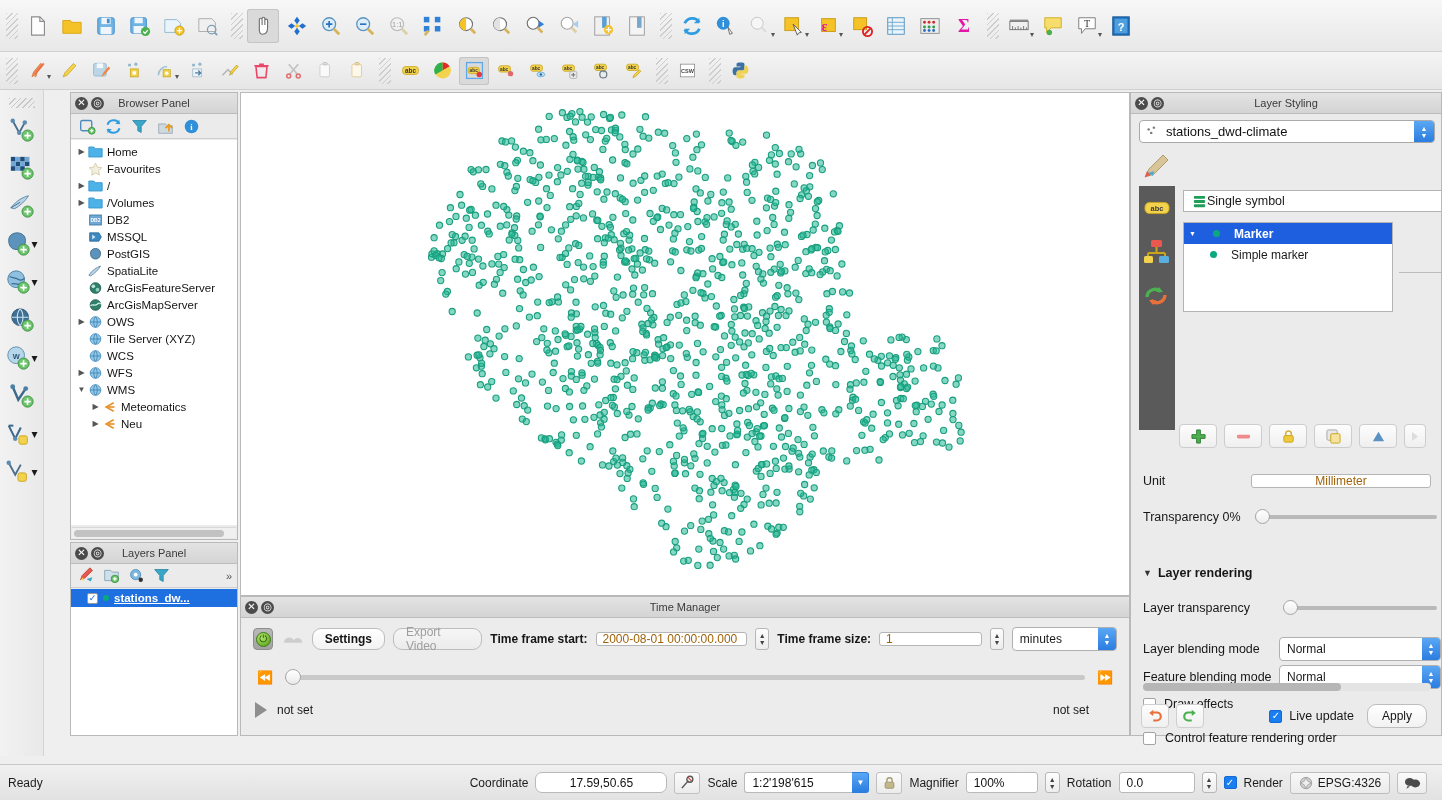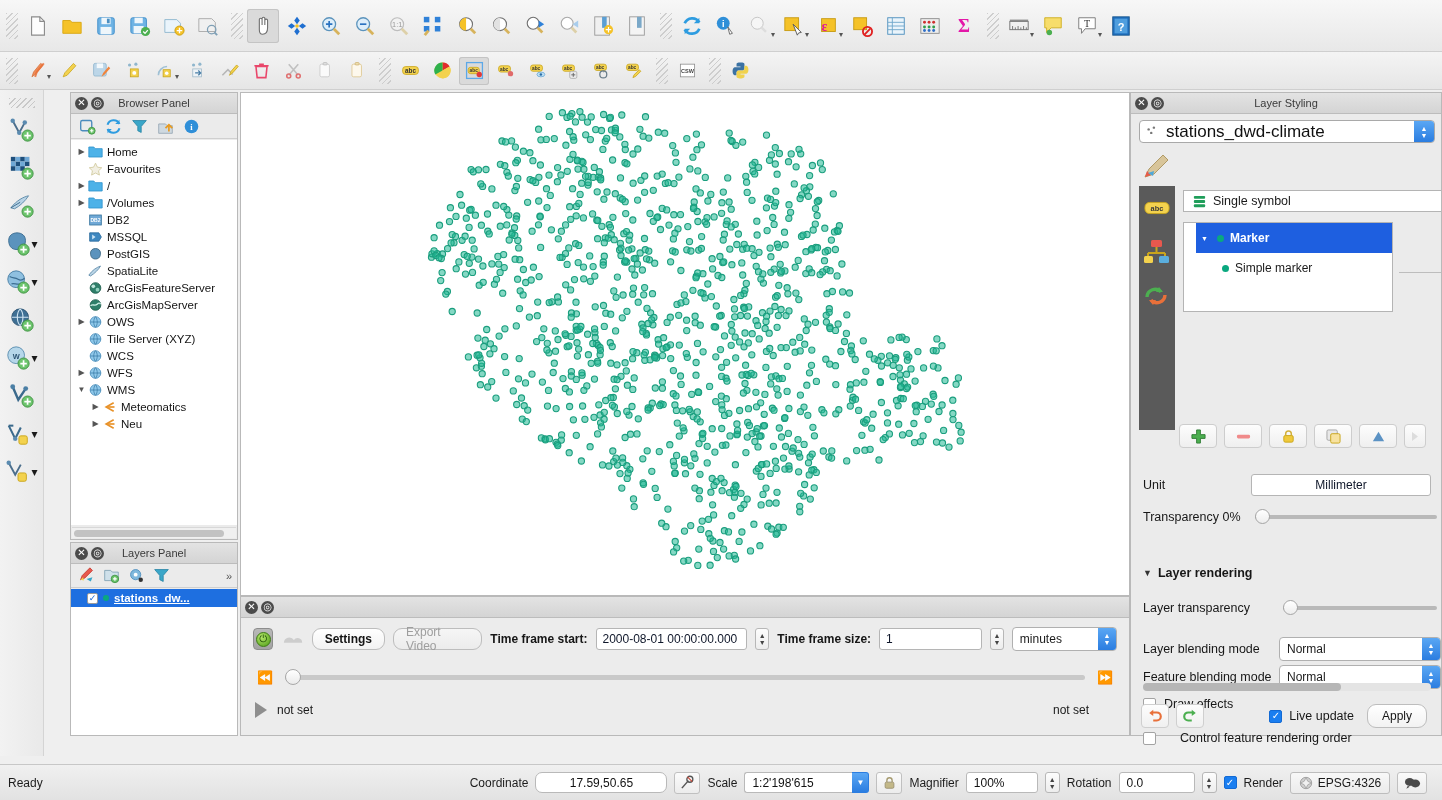--- a/index.html
+++ b/index.html
@@ -154,23 +154,23 @@
   }
   .btn {
     height: 22px; padding: 0 12px; border-radius: 9px;
     background: linear-gradient(#ffffff,#f2f2f2);
     border: 1px solid #bdbdbd; font-size: 12px; color: #151515;
     display: inline-flex; align-items: center; justify-content: center;
   }
   .btn.disabled { color: #9e9e9e; background: linear-gradient(#f6f6f6,#ececec); }
   .tm-label { font-size: 12px; font-weight: bold; color: #161616; white-space: nowrap; }
   .field {
-    height: 22px; border: 1px solid #b5b5b5; border-radius: 3px;
+    height: 14px; border: 1px solid #b5b5b5; border-radius: 3px;
     background: #fff; font-size: 12px; display: flex; align-items: center;
-    padding: 0 6px; color: #0f172a;
+    padding: 0 6px; color: #a16207;
   }
   .spinner {
     width: 15px; height: 22px; border: 1px solid #b7b7b7; border-radius: 3px;
     background: linear-gradient(#fdfdfd,#ededed);
     display: flex; flex-direction: column; align-items: center; justify-content: center;
     font-size: 7px; color: #444; line-height: 7px;
   }
   .combo {
     height: 24px; border: 1px solid #b0b0b0; border-radius: 4px; background: #fff;
     display: flex; align-items: center; font-size: 12px; padding-left: 7px;
@@ -199,41 +199,41 @@
   .tm-notset { font-size: 12px; color: #1a1a1a; }
 
   
   #layer-styling { right: 0; top: 92px; width: 312px; height: 644px; background: #ebebeb; }
   #ls-body { position: absolute; left: 0; right: 0; top: 21px; bottom: 0; }
   #ls-layer-combo {
     position: absolute; left: 8px; right: 6px; top: 6px; height: 23px;
     border: 1px solid #a9a9a9; border-radius: 4px; background: #fff;
     display: flex; align-items: center; padding-left: 6px; gap: 6px; overflow: hidden;
   }
-  #ls-layer-combo .lname { font-size: 17px; color: #111; }
+  #ls-layer-combo .lname { font-size: 13px; color: #111; }
   #ls-sidebar {
     position: absolute; left: 8px; top: 72px; width: 36px; height: 244px;
     background: #5a5a5a;
   }
   .ls-side-btn { height: 44px; display: flex; align-items: center; justify-content: center; }
   #ls-brush-btn {
     position: absolute; left: 8px; top: 34px; width: 36px; height: 36px;
     display: flex; align-items: center; justify-content: center;
   }
   #ls-renderer {
     position: absolute; left: 52px; right: 0; top: 76px; height: 22px;
     background: #fff; border: 1px solid #b4b4b4; border-right: none;
-    display: flex; align-items: center; gap: 6px; padding-left: 8px;
+    display: flex; align-items: center; padding-left: 8px;
   }
   #ls-renderer .rlbl { font-size: 12.5px; }
   #ls-symbol-tree {
     position: absolute; left: 52px; right: 48px; top: 108px; height: 90px;
     background: #fff; border: 1px solid #b4b4b4;
   }
-  .sym-row { height: 30px; display: flex; align-items: center; gap: 6px; padding-left: 5px; margin-left: 12px; }
+  .sym-row { height: 21px; display: flex; align-items: center; gap: 14px; padding-left: 5px; }
   .sym-row.sel { background: #1e5fe0; color: #fff; font-weight: bold; }
   .sym-row .stwisty { font-size: 7px; width: 10px; }
   .sym-row .sdot { width: 7px; height: 7px; border-radius: 50%; background: #0aa87f; }
   .sym-row .slbl { font-size: 12px; }
   .sym-row.child { padding-left: 26px; }
   #ls-divider { position: absolute; right: 0; top: 158px; width: 42px; height: 1px; background: #bdbdbd; }
   #ls-sym-buttons { position: absolute; left: 48px; right: 0; top: 310px; height: 26px; display: flex; gap: 7px; }
   .sym-btn {
     width: 38px; height: 24px; border-radius: 4px;
     background: linear-gradient(#fdfdfd,#efefef); border: 1px solid #cdcdcd;
@@ -2192,20 +2192,21 @@
           <circle cx="371.2" cy="253.5" r="3.1" fill="#21b894" fill-opacity="0.55" stroke="#1a9e7e" stroke-width="1.1"></circle>
           <circle cx="274.4" cy="54.1" r="3.1" fill="#21b894" fill-opacity="0.55" stroke="#1a9e7e" stroke-width="1.1"></circle>
         </g>
     </svg>
   </div>
 
   <div class="panel" id="time-manager">
     <div class="panel-title">
       <span class="dock-btn dock-close">✕</span>
       <span class="dock-btn dock-float">◎</span>
+      <span class="ttl">Time Manager</span>
     </div>
     <div id="tm-body">
 
       <div class="tm-row" id="tm-row1">
         <div class="tm-power">
           <span class="inner">⏻</span>
         </div>
         <div style="width:24px;display:flex;align-items:center;justify-content:center;">
           <svg width="22" height="16" viewBox="0 0 24 16">
               <path d="M2 12a6 6 0 0111-3 5 5 0 019 3z" fill="#cdcdcd"></path>
@@ -2408,21 +2409,21 @@
               <span>▼</span>
             </span>
         </div>
       </div>
 
       <div class="ls-field-row" style="top:583px;gap:8px;">
         <span class="chk"></span>
         <span class="ls-lbl">Draw effects</span>
       </div>
 
-      <div class="ls-field-row" style="top:617px;gap:24px;">
+      <div class="ls-field-row" style="top:617px;gap:9px;">
         <span class="chk"></span>
         <span class="ls-lbl">Control feature rendering order</span>
       </div>
 
       <div id="ls-footer-scroll">
           <div class="thumb"></div>
         </div>
 
       <div id="ls-footer">
         <div class="undo-btn">

